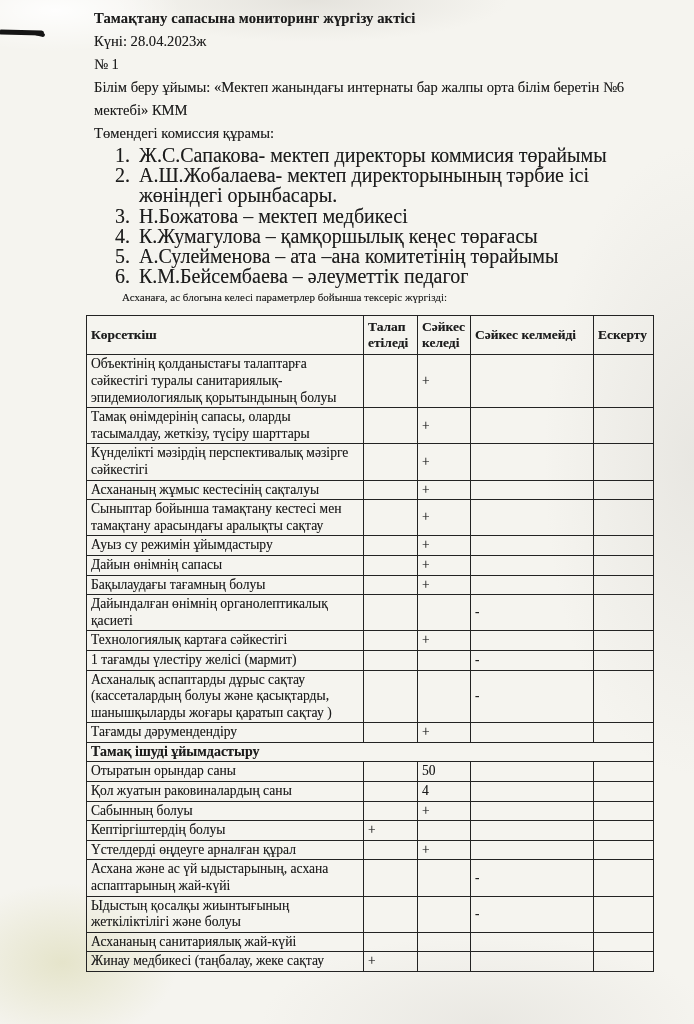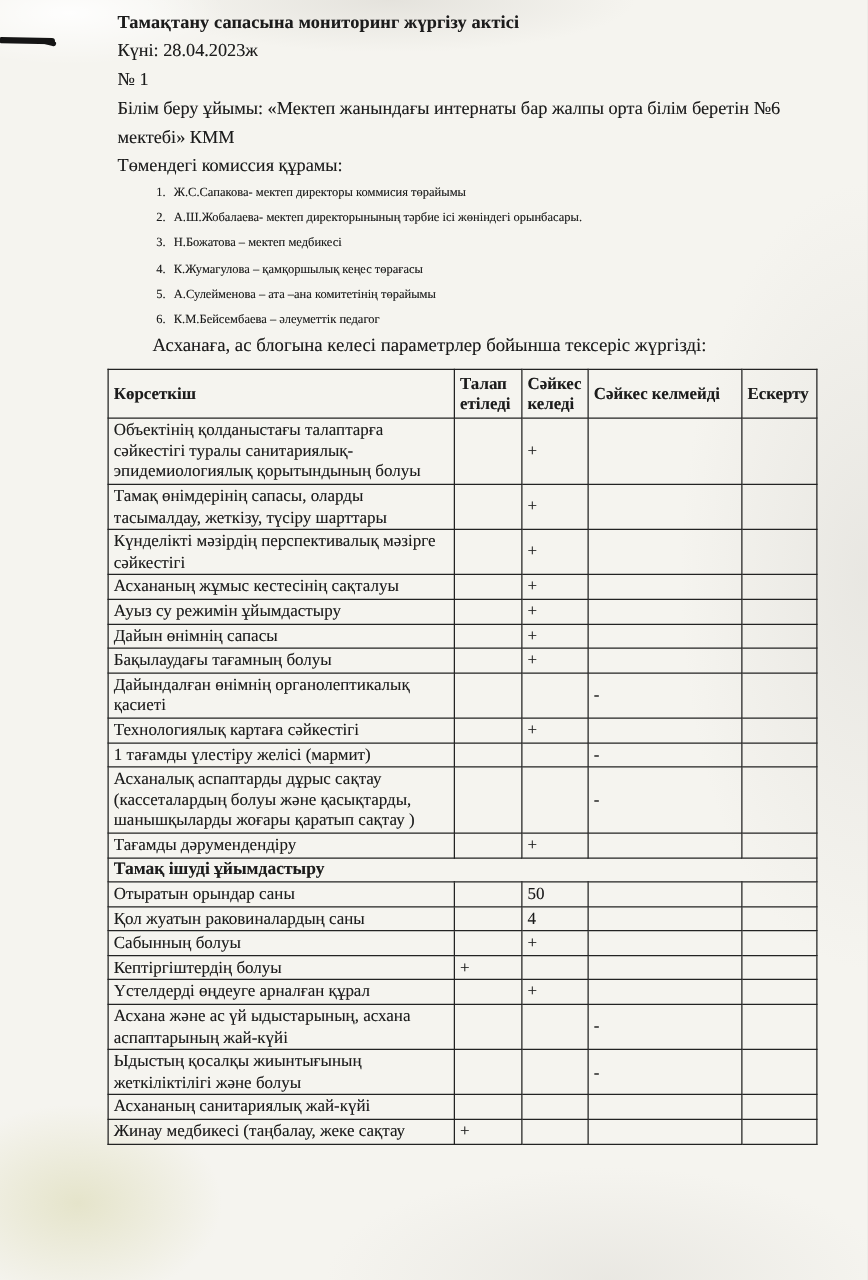--- a/index.html
+++ b/index.html
@@ -33,26 +33,26 @@
   }
   .content{
     position:absolute;left:86px;top:7px;width:568px;
   }
   .content p{margin:0;}
   .head-block{margin-left:8px;font-size:14.6px;line-height:23px;}
   .title{font-weight:bold;letter-spacing:0.1px;}
   .org{width:578px;}
   ol.commission{
     margin:0 0 0 8px;padding-left:41px;
-    font-size:10px;line-height:20.2px;
+    font-size:20px;line-height:20.2px;
   }
   ol.commission li{padding-left:4px;}
   .inspection-line{
     margin-left:36px !important;
-    font-size:15px;line-height:20px;
+    font-size:11px;line-height:20px;
     padding-top:1px;padding-bottom:4px;
   }
   table.inspection{
     border-collapse:collapse;
     width:567px;
     table-layout:fixed;
     font-size:13.6px;
     margin-top:4px;
     background:transparent;
   }
@@ -146,20 +146,27 @@
             <td></td>
           </tr>
           <tr>
             <td>Асхананың жұмыс кестесінің сақталуы</td>
             <td></td>
             <td>+</td>
             <td></td>
             <td></td>
           </tr>
           <tr>
+            <td>Сыныптар бойынша тамақтану кестесі мен тамақтану арасындағы аралықты сақтау</td>
+            <td></td>
+            <td>+</td>
+            <td></td>
+            <td></td>
+          </tr>
+          <tr>
             <td>Ауыз су режимін ұйымдастыру</td>
             <td></td>
             <td>+</td>
             <td></td>
             <td></td>
           </tr>
           <tr>
             <td>Дайын өнімнің сапасы</td>
             <td></td>
             <td>+</td>

